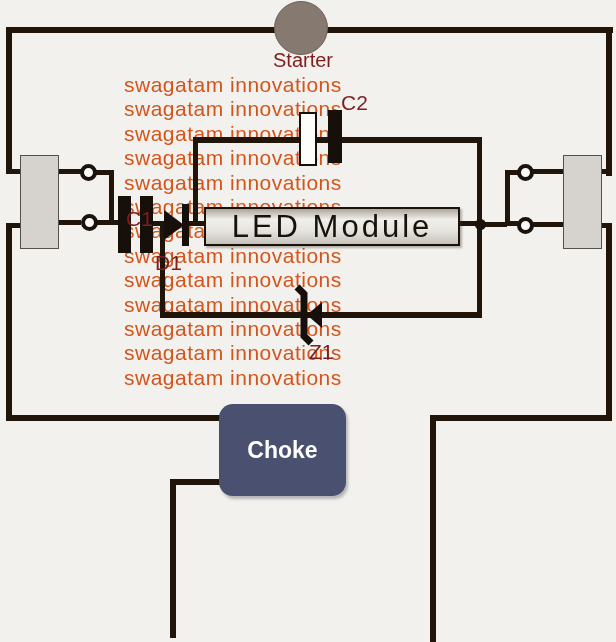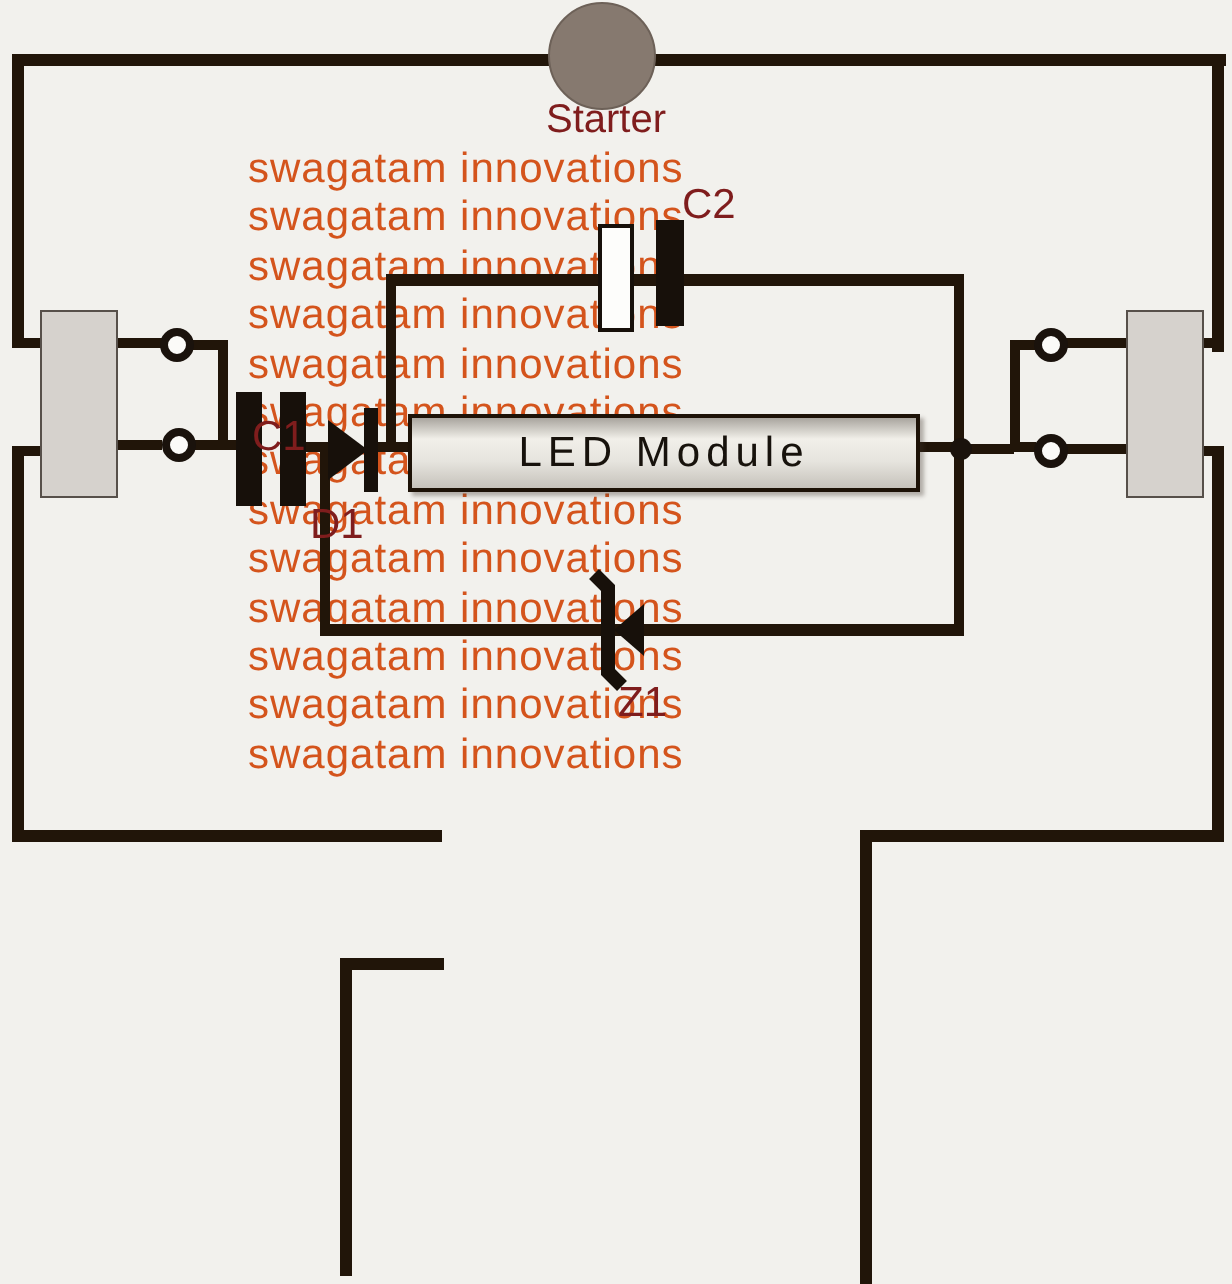--- a/index.html
+++ b/index.html
@@ -52,21 +52,21 @@
     position:absolute;left:274px;top:1px;width:52px;height:52px;border-radius:50%;
     background:#86796f;border:1px solid #6d6158;z-index:3;
   }
 
   
   #led-module{
     position:absolute;left:204px;top:207px;width:256px;height:39px;z-index:4;
     background:linear-gradient(180deg,#a9a59e 0%,#f1efe9 30%,#e6e4de 62%,#c6c2bb 100%);
     border:2px solid #1d1207;box-sizing:border-box;
     display:flex;align-items:center;justify-content:center;
-    font-size:21px;letter-spacing:3px;color:#17120c;
+    font-size:31px;letter-spacing:3px;color:#17120c;
     box-shadow:2px 2px 2px rgba(60,50,40,.35);
   }
 
   
   #choke{
     position:absolute;left:219px;top:404px;width:127px;height:92px;z-index:4;
     background:#4a5170;border-radius:14px;
     display:flex;align-items:center;justify-content:center;
     color:#ffffff;font-size:23px;font-weight:bold;
     box-shadow:2px 3px 3px rgba(70,70,80,.35);
@@ -167,14 +167,17 @@
   </div>
 
   <div class="dot" style="left:475px;top:219px;"></div>
 
   <svg style="left:290px;top:282px;" width="40" height="66" viewBox="0 0 40 66">
     <path d="M7,5 L14,12 L14,54 L21,61" stroke="#17100a" stroke-width="7" fill="none"></path>
     <polygon points="17,33 32,20 32,46" fill="#17100a"></polygon>
   </svg>
   <div class="lbl" id="z1-label">Z1</div>
 
+  <div id="choke">
+    <span>Choke</span>
+  </div>
 
 </div>
 
 </body></html>

